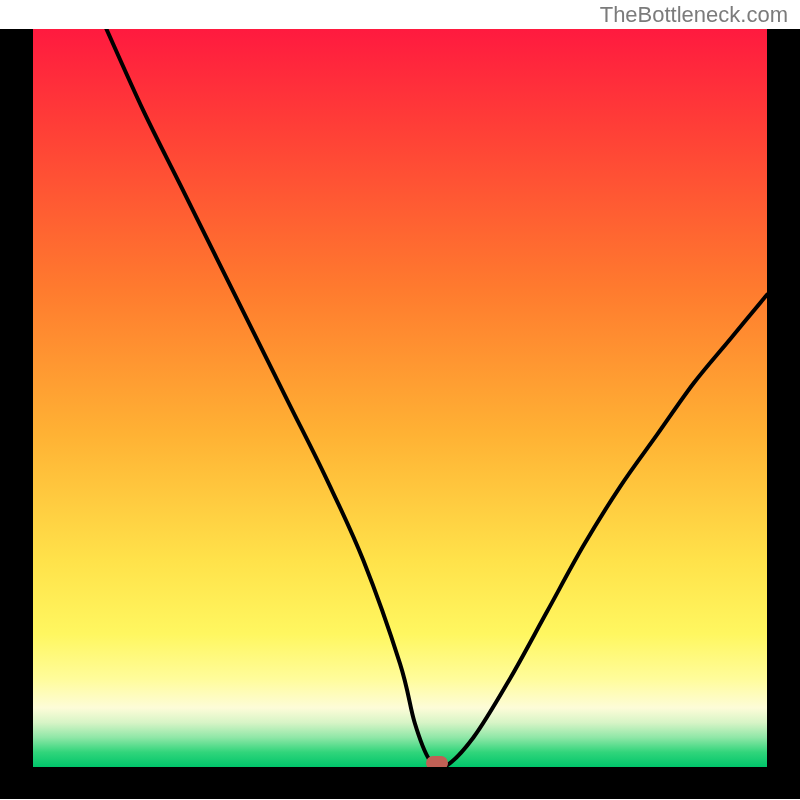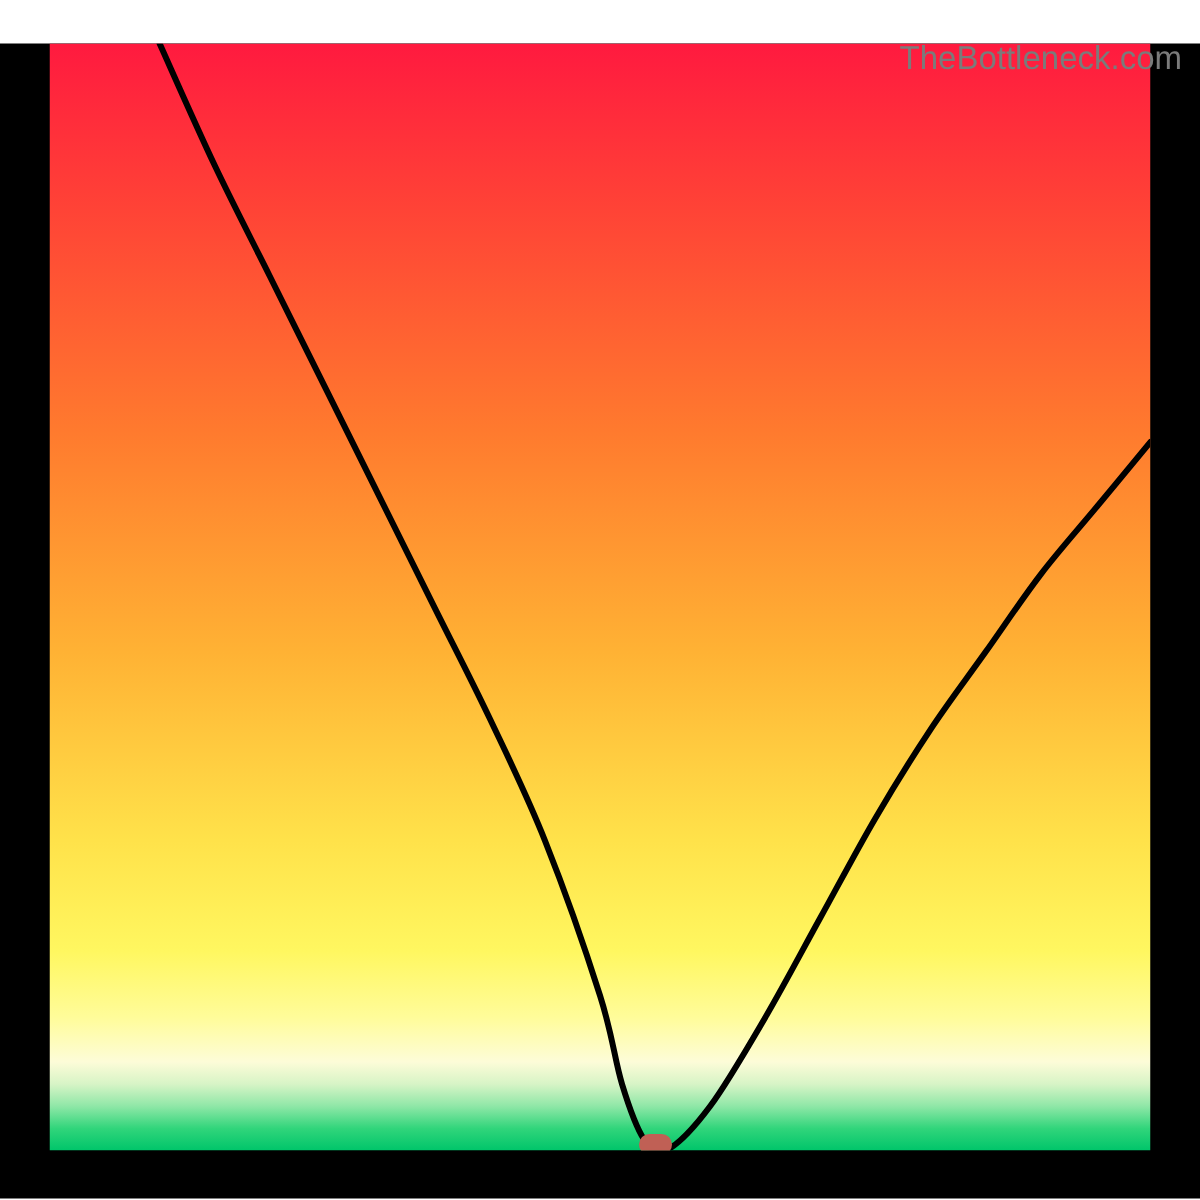--- a/index.html
+++ b/index.html
@@ -17,21 +17,20 @@
     position: relative;
   }
   .attribution {
     position: absolute;
     top: 2px;
     right: 12px;
     font-size: 22px;
     color: #7b7b7b;
     text-align: right;
     z-index: 5;
-    margin-top: 24px;
   }
   .plot-outer {
     position: absolute;
     left: 0;
     top: 29px;
     width: 800px;
     height: 770px;
     background: #000;
   }
   .plot-inner {

